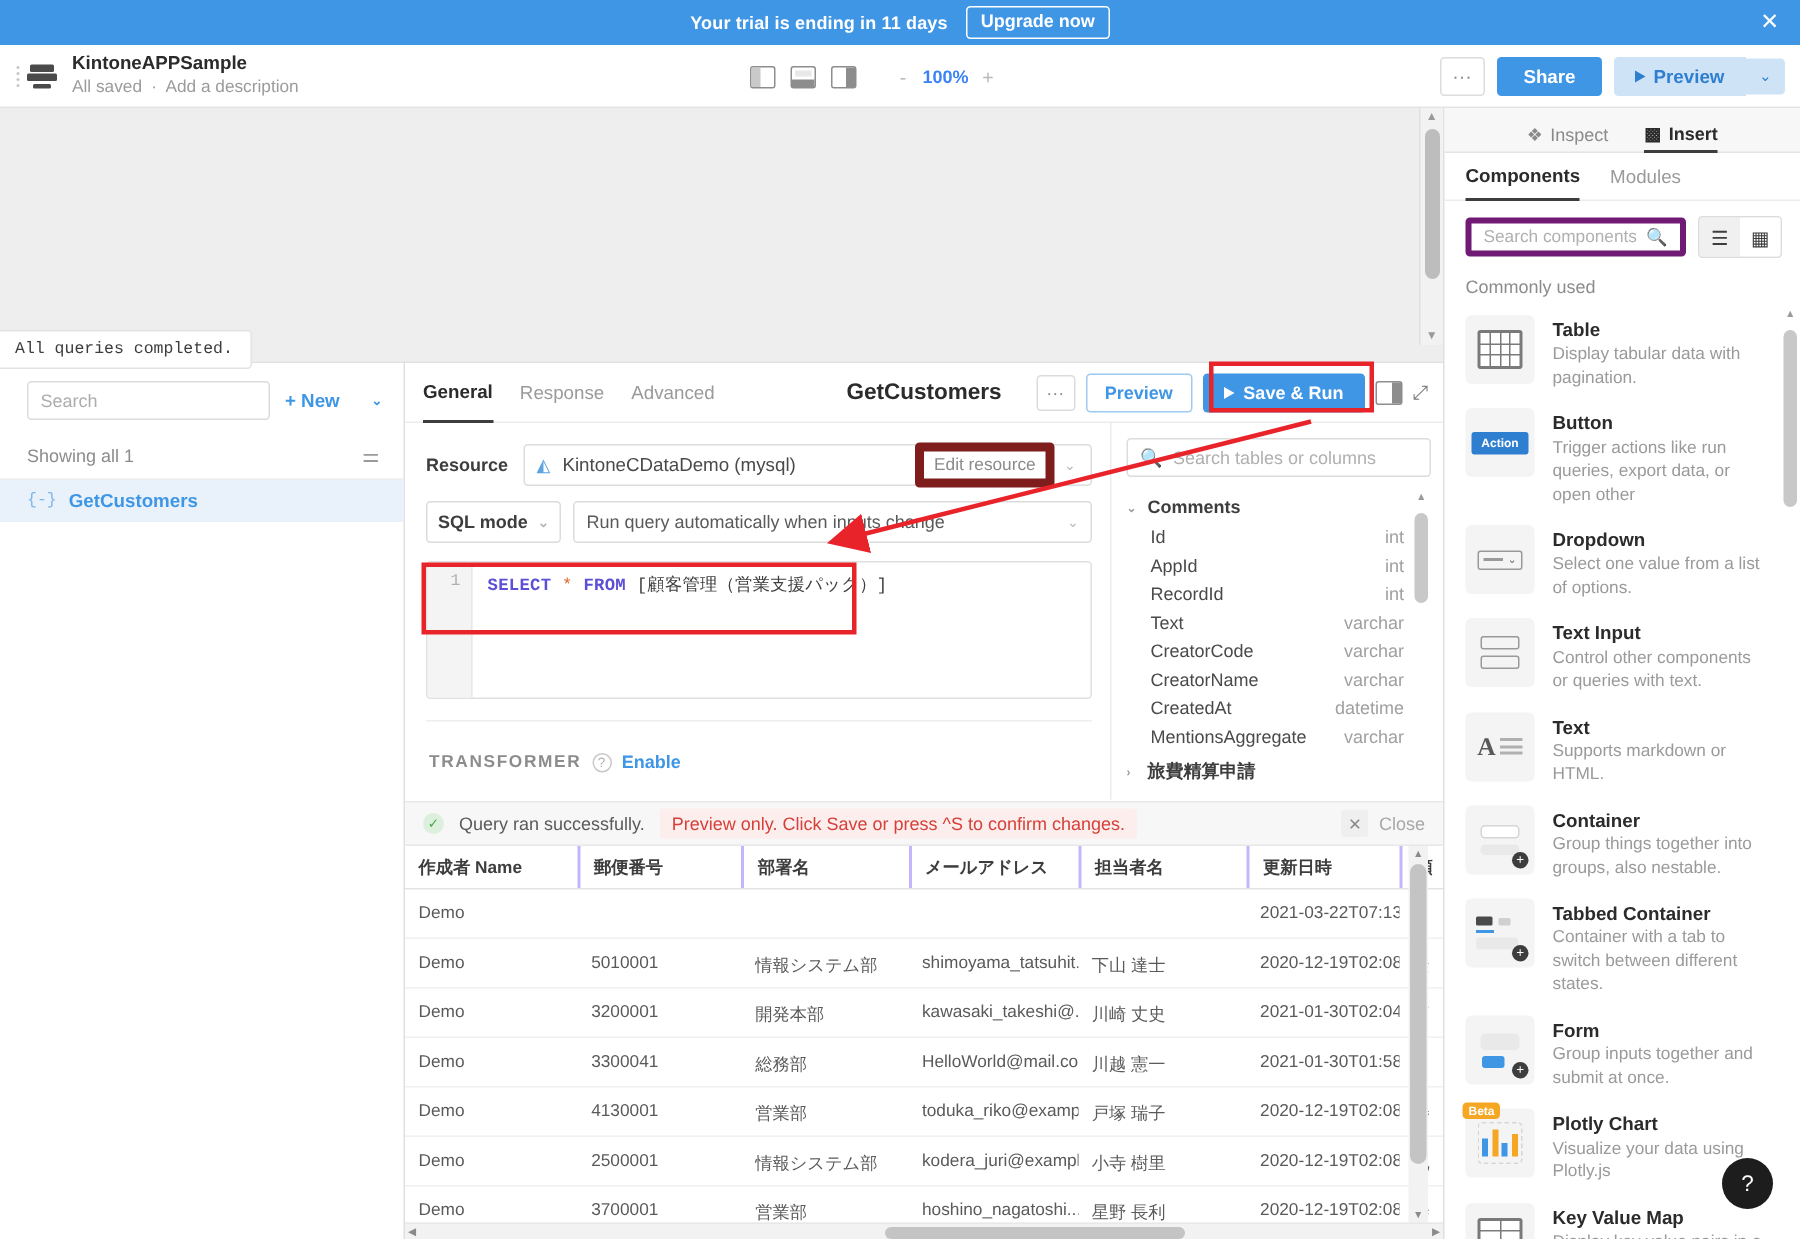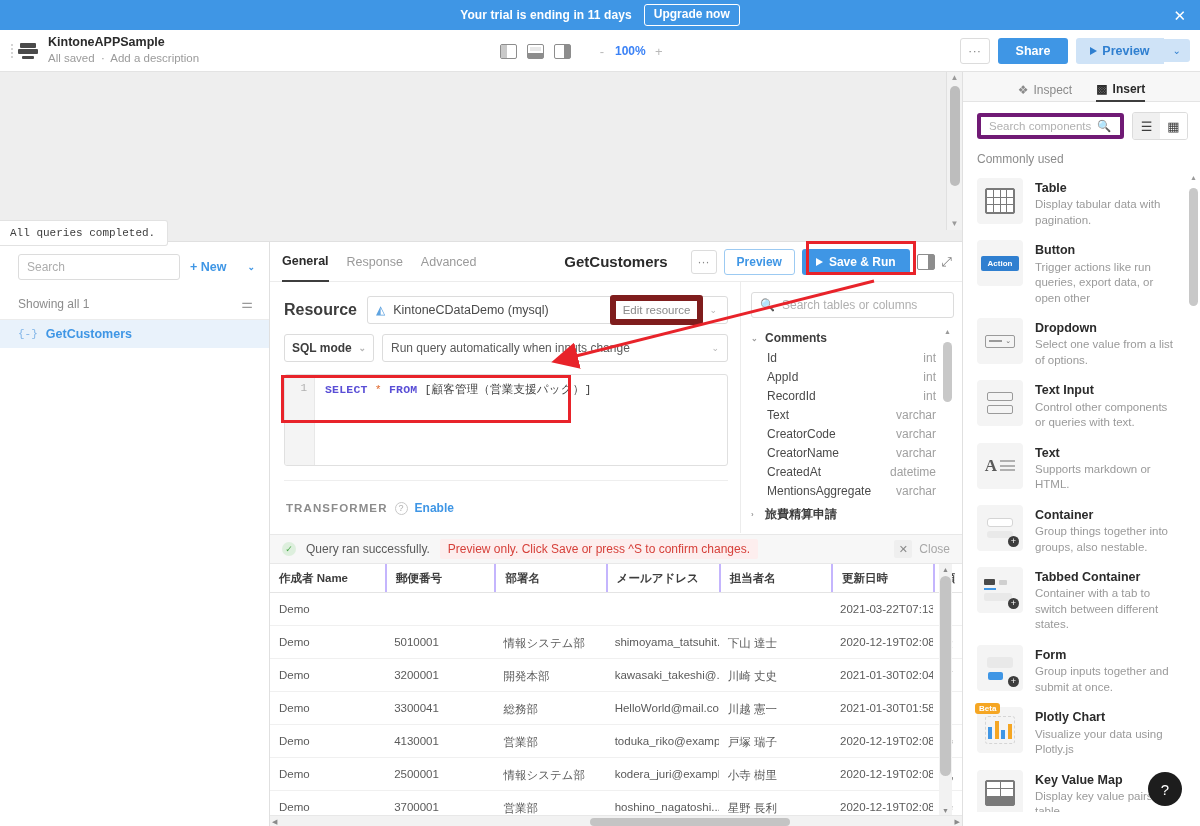--- a/index.html
+++ b/index.html
@@ -107,21 +107,21 @@
   .ed-preview { border:1px solid #9ccaf2; color:#3f96e5; font-weight:700; font-size:12px; border-radius:3px; padding:5px 12px; cursor:pointer; background:#fff;}
   .ed-saverun { background:#3f96e5; color:#fff; font-weight:700; font-size:12px; border-radius:3px; padding:6px 14px; cursor:pointer; display:flex; align-items:center; gap:6px;}
   .ed-saverun .play{ width:0;height:0;border-left:7px solid #fff;border-top:4.5px solid transparent;border-bottom:4.5px solid transparent;}
   .ed-split { width:18px;height:16px;border:1.6px solid #8d8d8d;border-radius:2px;position:relative;cursor:pointer;}
   .ed-split::before{content:"";position:absolute;right:0;top:0;bottom:0;width:6px;background:#8d8d8d;}
   .ed-expand { color:#7b7b7b; font-size:13px; cursor:pointer; transform:rotate(0deg); }
 
   .ed-body { display:flex; height:251px; }
   .ed-left { width:470px; padding:14px 12px 0 14px; }
   .row-res { display:flex; align-items:center; gap:10px; }
-  .lbl { font-size:16px; font-weight:700; color:#3d3d3d; white-space:nowrap;}
+  .lbl { font-size:12px; font-weight:700; color:#3d3d3d; white-space:nowrap;}
   .res-box { flex:1; height:28px; border:1px solid #dcdcdc; border-radius:3px; display:flex; align-items:center;
              padding:0 4px 0 8px; background:#fff; }
   .res-ic { color:#5fa3e0; font-size:12px; margin-right:8px; }
   .res-name { font-size:12.5px; color:#4a4a4a; flex:1; }
   .res-edit { font-size:11.5px; color:#8a8a8a; border:6px solid #7f1d1d; border-radius:3px; padding:3px 7px; background:#fff; cursor:pointer;}
   .res-caret { color:#b5b5b5; font-size:9px; padding:0 6px; cursor:pointer;}
   .row-mode { display:flex; align-items:center; gap:8px; margin-top:10px;}
   .sel-sql { width:90px; height:28px; border:1px solid #dcdcdc; border-radius:3px; display:flex; align-items:center;
              justify-content:space-between; padding:0 7px; font-size:12px; color:#3d3d3d; font-weight:600; background:#fff; cursor:pointer;}
   .sel-run { flex:1; height:28px; border:1px solid #dcdcdc; border-radius:3px; display:flex; align-items:center;
@@ -567,20 +567,24 @@
     <div class="rp-tabs">
       <span class="rp-tab">
         <span>❖</span>
         <span>Inspect</span>
       </span>
       <span class="rp-tab active">
         <span>▩</span>
         <span>Insert</span>
       </span>
     </div>
+    <div class="rp-sub">
+      <span class="rp-stab active">Components</span>
+      <span class="rp-stab">Modules</span>
+    </div>
     <div class="rp-search-row">
       <div class="rp-search">
         <span style="flex:1">Search components</span>
         <span>🔍</span>
       </div>
       <div class="rp-viewtog">
         <span class="rp-vt sel">☰</span>
         <span class="rp-vt">▦</span>
       </div>
     </div>

